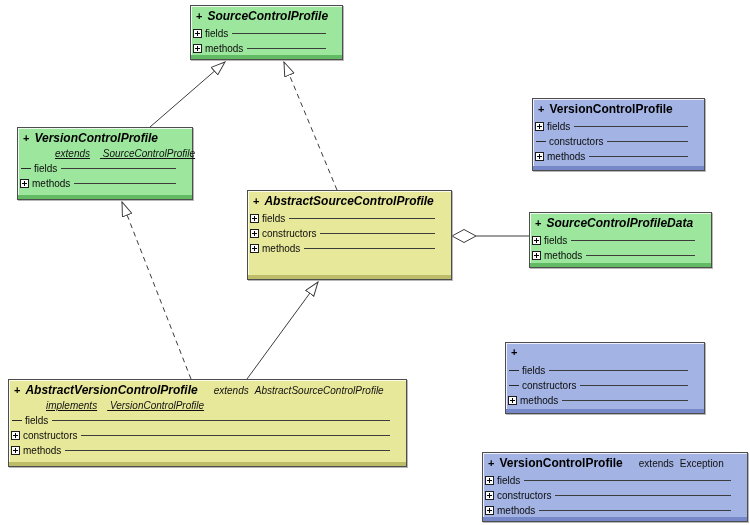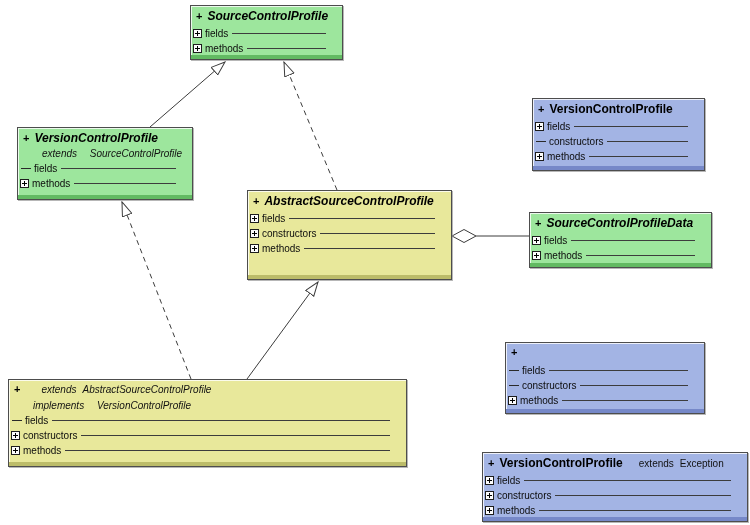--- a/index.html
+++ b/index.html
@@ -22,21 +22,21 @@
   .yellow{background:#e8e89b;} .yellow .strip{background:#bcbc69;}
   .blue{background:#a3b4e4;} .blue .strip{background:#7688c8;}
   .strip{position:absolute;left:0;right:0;bottom:0;height:4px;}
 
   .title{display:flex;align-items:baseline;height:17px;padding:1px 4px 0 5px;white-space:nowrap;overflow:visible;}
   .vis{font-weight:bold;font-size:11px;margin-right:5px;color:#000;}
   .cname{font-weight:bold;font-size:12px;color:#000;letter-spacing:0px;}
   .it{font-style:italic;}
   .suffix{font-size:10px;margin-left:16px;color:#111;}
   .suffix .kw{margin-right:6px;}
-  .subtitle{font-size:10px;font-style:italic;color:#111;height:13px;padding-left:24px;white-space:nowrap;}
+  .subtitle{font-size:10px;font-style:italic;color:#111;height:13px;padding-left:37px;white-space:nowrap;text-decoration:underline;}
   .subtitle .kw{margin-right:10px;}
 
   .row{display:flex;align-items:center;height:15px;padding:0 16px 0 2px;}
   .icon-plus{
     width:9px;height:9px;flex:0 0 auto;position:relative;box-sizing:border-box;
     border:1px solid #1d1d1d;background:#fcfcfc;
   }
   .icon-plus::before{content:"";position:absolute;left:1px;right:1px;top:3px;border-top:1px solid #000;}
   .icon-plus::after{content:"";position:absolute;top:1px;bottom:1px;left:3px;border-left:1px solid #000;}
   .icon-dash{width:10px;height:1px;background:#2a2a2a;flex:0 0 auto;margin-left:1px;}
@@ -210,20 +210,21 @@
       <span class="icon-plus"></span>
       <span class="rowlabel">methods</span>
       <span class="rule"></span>
     </div>
     <div class="strip"></div>
   </div>
 
   <div class="uml-box yellow" style="left:8px;top:379px;width:399px;height:88px">
     <div class="title">
       <span class="vis">+</span>
+      <span class="cname it">AbstractVersionControlProfile</span>
       <span class="suffix it">
         <span class="kw">extends</span><span>AbstractSourceControlProfile</span>
       </span>
     </div>
     <div class="subtitle">
       <span class="kw">implements</span>
       <span>VersionControlProfile</span>
     </div>
     <div class="row">
       <span class="icon-dash"></span>

